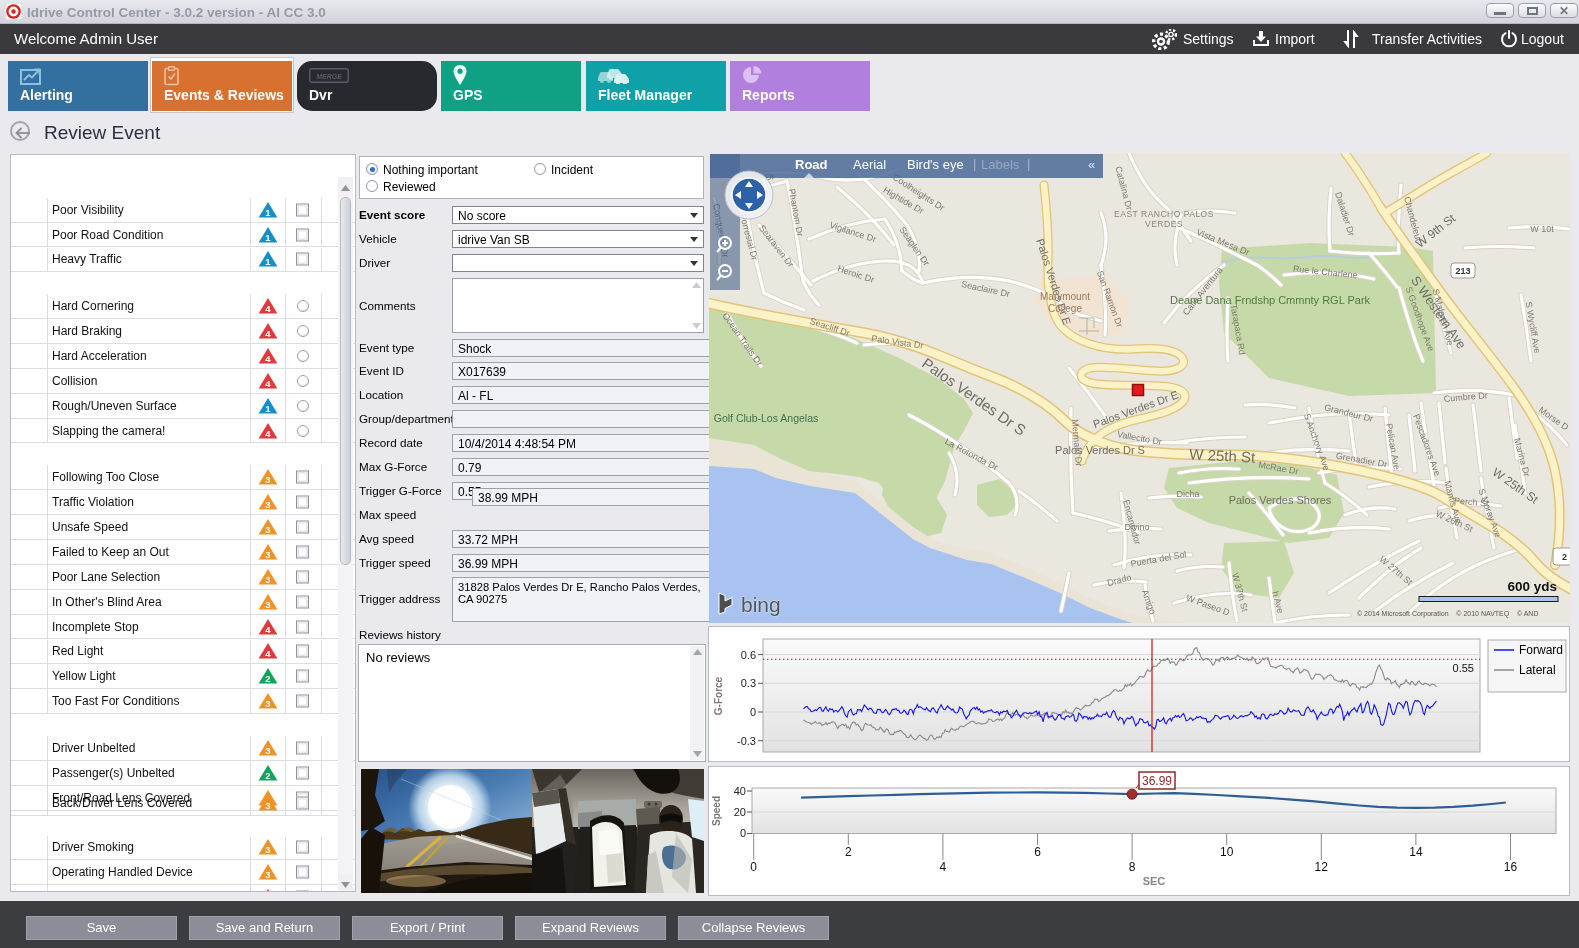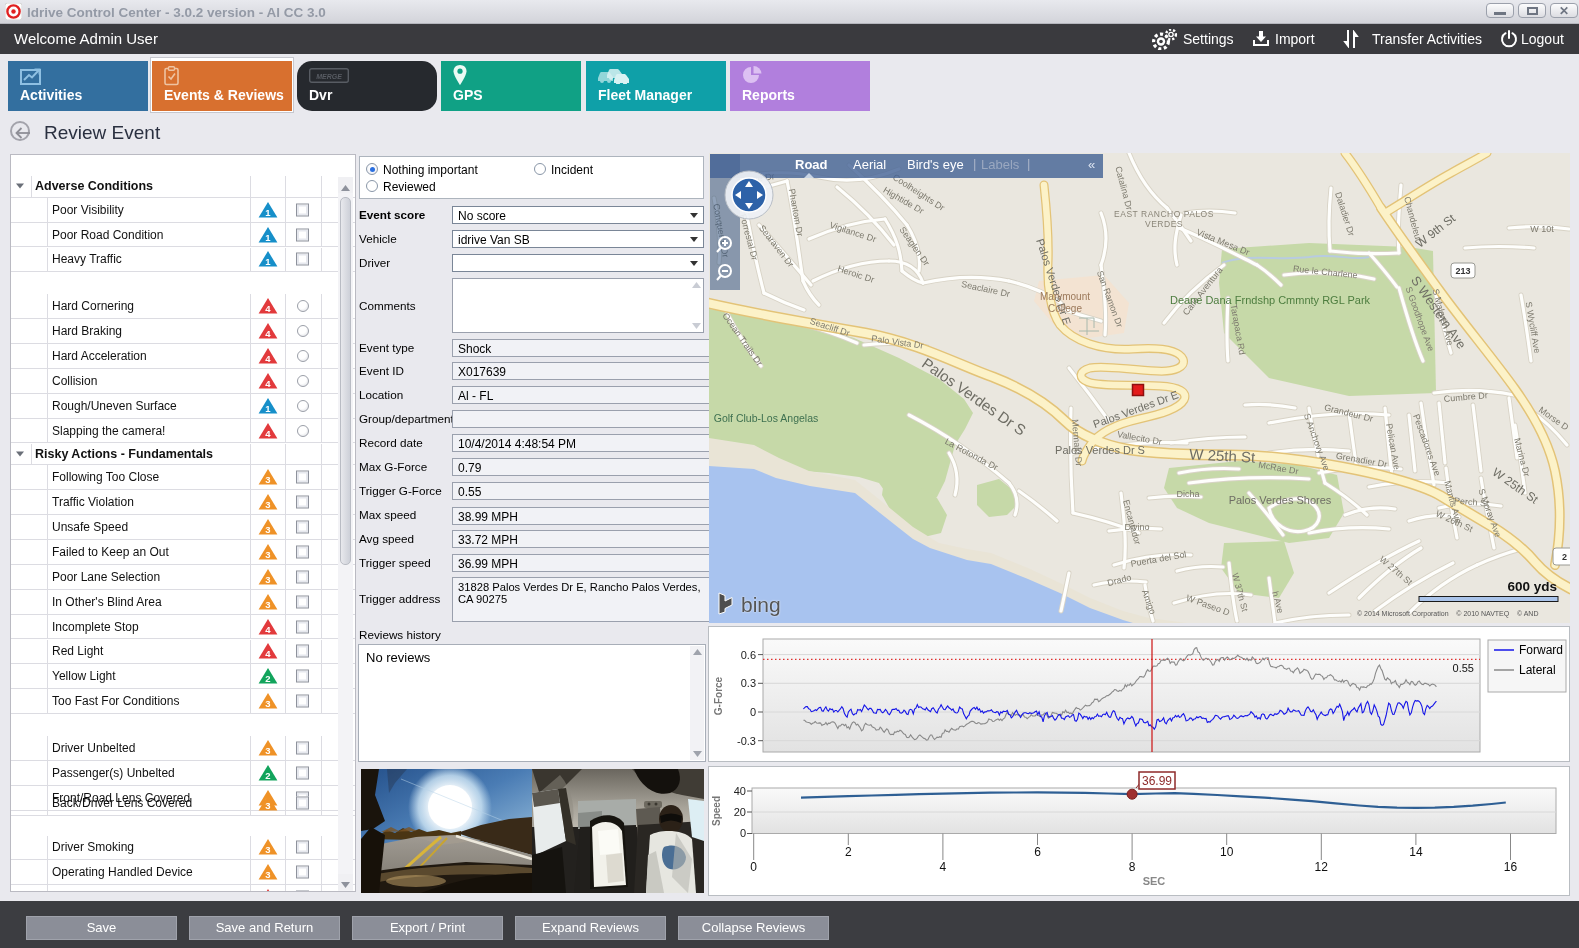--- a/index.html
+++ b/index.html
@@ -78,21 +78,21 @@
     <line x1="9" y1="1" x2="9" y2="8" stroke="#fff" stroke-width="2" stroke-linecap="round"></line>
   </svg>
 <div class="abs menuitem" style="left:1521px;">Logout</div>
 <div class="abs selbox"></div>
 <div class="abs tab" style="left:8px;background:#336f9f;">
     <svg class="abs" style="left:12px;top:6px;" width="24" height="18" viewBox="0 0 24 18">
       <rect x="1" y="3" width="19" height="14" fill="none" stroke="#8fc0e2" stroke-width="2"></rect>
       <polyline points="4,13 9,8 12,10.5 19,3" fill="none" stroke="#8fc0e2" stroke-width="2"></polyline>
       <polyline points="14.5,2.5 19.5,2.5 19.5,7.5" fill="none" stroke="#8fc0e2" stroke-width="2"></polyline>
     </svg>
-    <div class="lbl">Activities</div>
+    <div class="lbl">Alerting</div>
   </div>
 <div class="abs tab" style="left:152px;background:#d8702f;">
     <svg class="abs" style="left:12px;top:5px;" width="16" height="20" viewBox="0 0 16 20">
       <rect x="1" y="2.5" width="13" height="16" rx="1.5" fill="none" stroke="#eec3a2" stroke-width="1.6"></rect>
       <rect x="4.5" y="0.8" width="6" height="3.4" rx="1" fill="#d8702f" stroke="#eec3a2" stroke-width="1.4"></rect>
       <polyline points="4.5,10.5 7,13 11,7.5" fill="none" stroke="#eec3a2" stroke-width="1.6"></polyline>
     </svg>
     <div class="lbl">Events &amp; Reviews</div>
   </div>
 <div class="abs tab" style="left:297px;background:#26292e;border-radius:15px;">
@@ -126,28 +126,20 @@
     </svg>
     <div class="lbl">Reports</div>
   </div>
 <div class="abs backcirc"></div>
 <svg class="abs" style="left:14px;top:127px;" width="17" height="12" viewBox="0 0 17 12">
     <line x1="2.5" y1="6" x2="16" y2="6" stroke="#8e8e96" stroke-width="1.8"></line>
     <polyline points="7.5,1 2.5,6 7.5,11" fill="none" stroke="#8e8e96" stroke-width="1.8"></polyline>
   </svg>
 <div class="abs revevent">Review Event</div>
 <div class="abs lpanel">
-<div class="lrow" style="top:21.0px;height:21.7px;">
-      <span class="exp"></span>
-      <span class="nmc">Adverse Conditions</span>
-      <span class="vline" style="left:20px;height:100%;"></span>
-      <span class="vline" style="left:239px;height:100%;"></span>
-      <span class="vline" style="left:274px;height:100%;"></span>
-      <span class="vline" style="left:310px;height:100%;"></span>
-    </div>
 <div class="lrow" style="top:42.7px;height:24.9px;">
       <span class="nm">Poor Visibility</span>
       <span class="vline" style="left:36px;height:100%;"></span>
       <svg class="tri" width="20" height="17" viewBox="0 0 20 17">
         <path d="M10,0.5 L19.4,16 L0.6,16 Z" fill="#168fc9"></path>
         <text x="10" y="14" font-size="9.5" font-weight="bold" fill="#fff" text-anchor="middle" font-family="Liberation Sans">1</text>
       </svg>
       <span class="cbx"></span>
       <span class="vline" style="left:239px;height:100%;"></span>
       <span class="vline" style="left:274px;height:100%;"></span>
@@ -238,28 +230,20 @@
       <span class="vline" style="left:310px;height:100%;"></span>
     </div>
 <div class="lrow" style="top:263.6px;height:24.9px;">
       <span class="nm">Slapping the camera!</span>
       <span class="vline" style="left:36px;height:100%;"></span>
       <svg class="tri" width="20" height="17" viewBox="0 0 20 17">
         <path d="M10,0.5 L19.4,16 L0.6,16 Z" fill="#e23a3c"></path>
         <text x="10" y="14" font-size="9.5" font-weight="bold" fill="#fff" text-anchor="middle" font-family="Liberation Sans">4</text>
       </svg>
       <span class="rdo"></span>
-      <span class="vline" style="left:239px;height:100%;"></span>
-      <span class="vline" style="left:274px;height:100%;"></span>
-      <span class="vline" style="left:310px;height:100%;"></span>
-    </div>
-<div class="lrow" style="top:288.5px;height:21.7px;">
-      <span class="exp"></span>
-      <span class="nmc">Risky Actions - Fundamentals</span>
-      <span class="vline" style="left:20px;height:100%;"></span>
       <span class="vline" style="left:239px;height:100%;"></span>
       <span class="vline" style="left:274px;height:100%;"></span>
       <span class="vline" style="left:310px;height:100%;"></span>
     </div>
 <div class="lrow" style="top:310.2px;height:24.9px;">
       <span class="nm">Following Too Close</span>
       <span class="vline" style="left:36px;height:100%;"></span>
       <svg class="tri" width="20" height="17" viewBox="0 0 20 17">
         <path d="M10,0.5 L19.4,16 L0.6,16 Z" fill="#ef9227"></path>
         <text x="10" y="14" font-size="9.5" font-weight="bold" fill="#fff" text-anchor="middle" font-family="Liberation Sans">3</text>
@@ -503,21 +487,21 @@
 <div class="abs mfield" style="top:386.3px;">Al - FL</div>
 <div class="abs mlabel" style="top:412.2px;">Group/department</div>
 <div class="abs mfield" style="top:410.2px;"></div>
 <div class="abs mlabel" style="top:436.1px;">Record date</div>
 <div class="abs mfield" style="top:434.1px;">10/4/2014 4:48:54 PM</div>
 <div class="abs mlabel" style="top:460.0px;">Max G-Force</div>
 <div class="abs mfield" style="top:458.0px;">0.79</div>
 <div class="abs mlabel" style="top:483.9px;">Trigger G-Force</div>
 <div class="abs mfield" style="top:481.9px;">0.55</div>
 <div class="abs mlabel" style="top:507.8px;">Max speed</div>
-<div class="abs mfield" style="top:507px;">38.99 MPH</div>
+<div class="abs mfield" style="top:488px;margin-left:20px;">38.99 MPH</div>
 <div class="abs mlabel" style="top:531.7px;">Avg speed</div>
 <div class="abs mfield" style="top:529.7px;">33.72 MPH</div>
 <div class="abs mlabel" style="top:555.6px;">Trigger speed</div>
 <div class="abs mfield" style="top:553.6px;">36.99 MPH</div>
 <div class="abs mlabel" style="top:592px;">Trigger address</div>
 <div class="abs mfield" style="top:576.5px;height:45.7px;padding-top:3px;font-size:11.2px;white-space:nowrap;overflow:hidden;">31828 Palos Verdes Dr E, Rancho Palos Verdes,<br>CA 90275</div>
 <div class="abs mlabel" style="top:628px;">Reviews history</div>
 <div class="abs" style="left:358px;top:643.5px;width:348px;height:118px;background:#fff;border:1px solid #a8aeb8;">
 <div style="position:absolute;left:7px;top:5px;font-size:13px;">No reviews</div>
 <div style="position:absolute;right:1px;top:1px;width:14px;height:114px;background:#f2f2f5;"></div>

